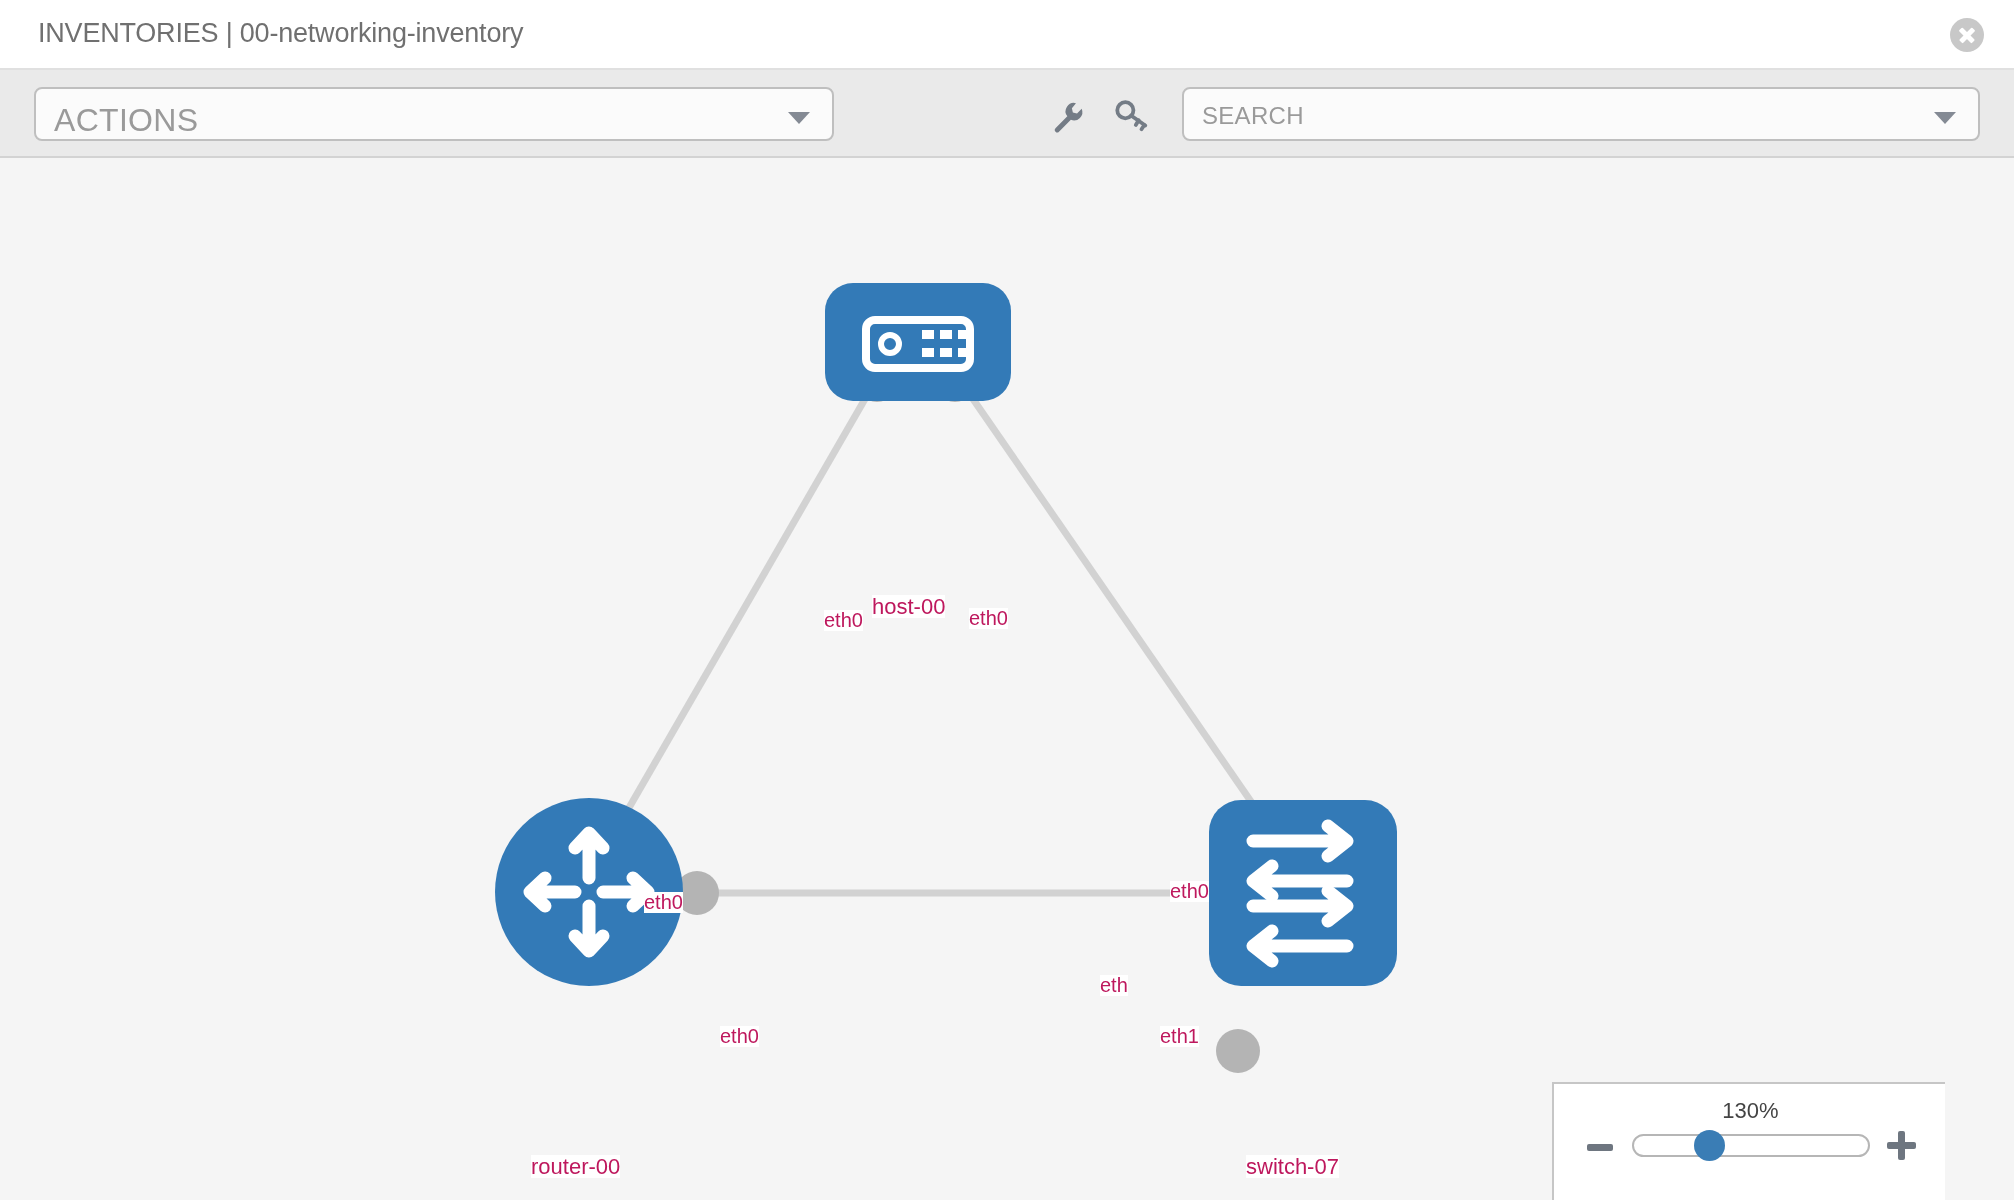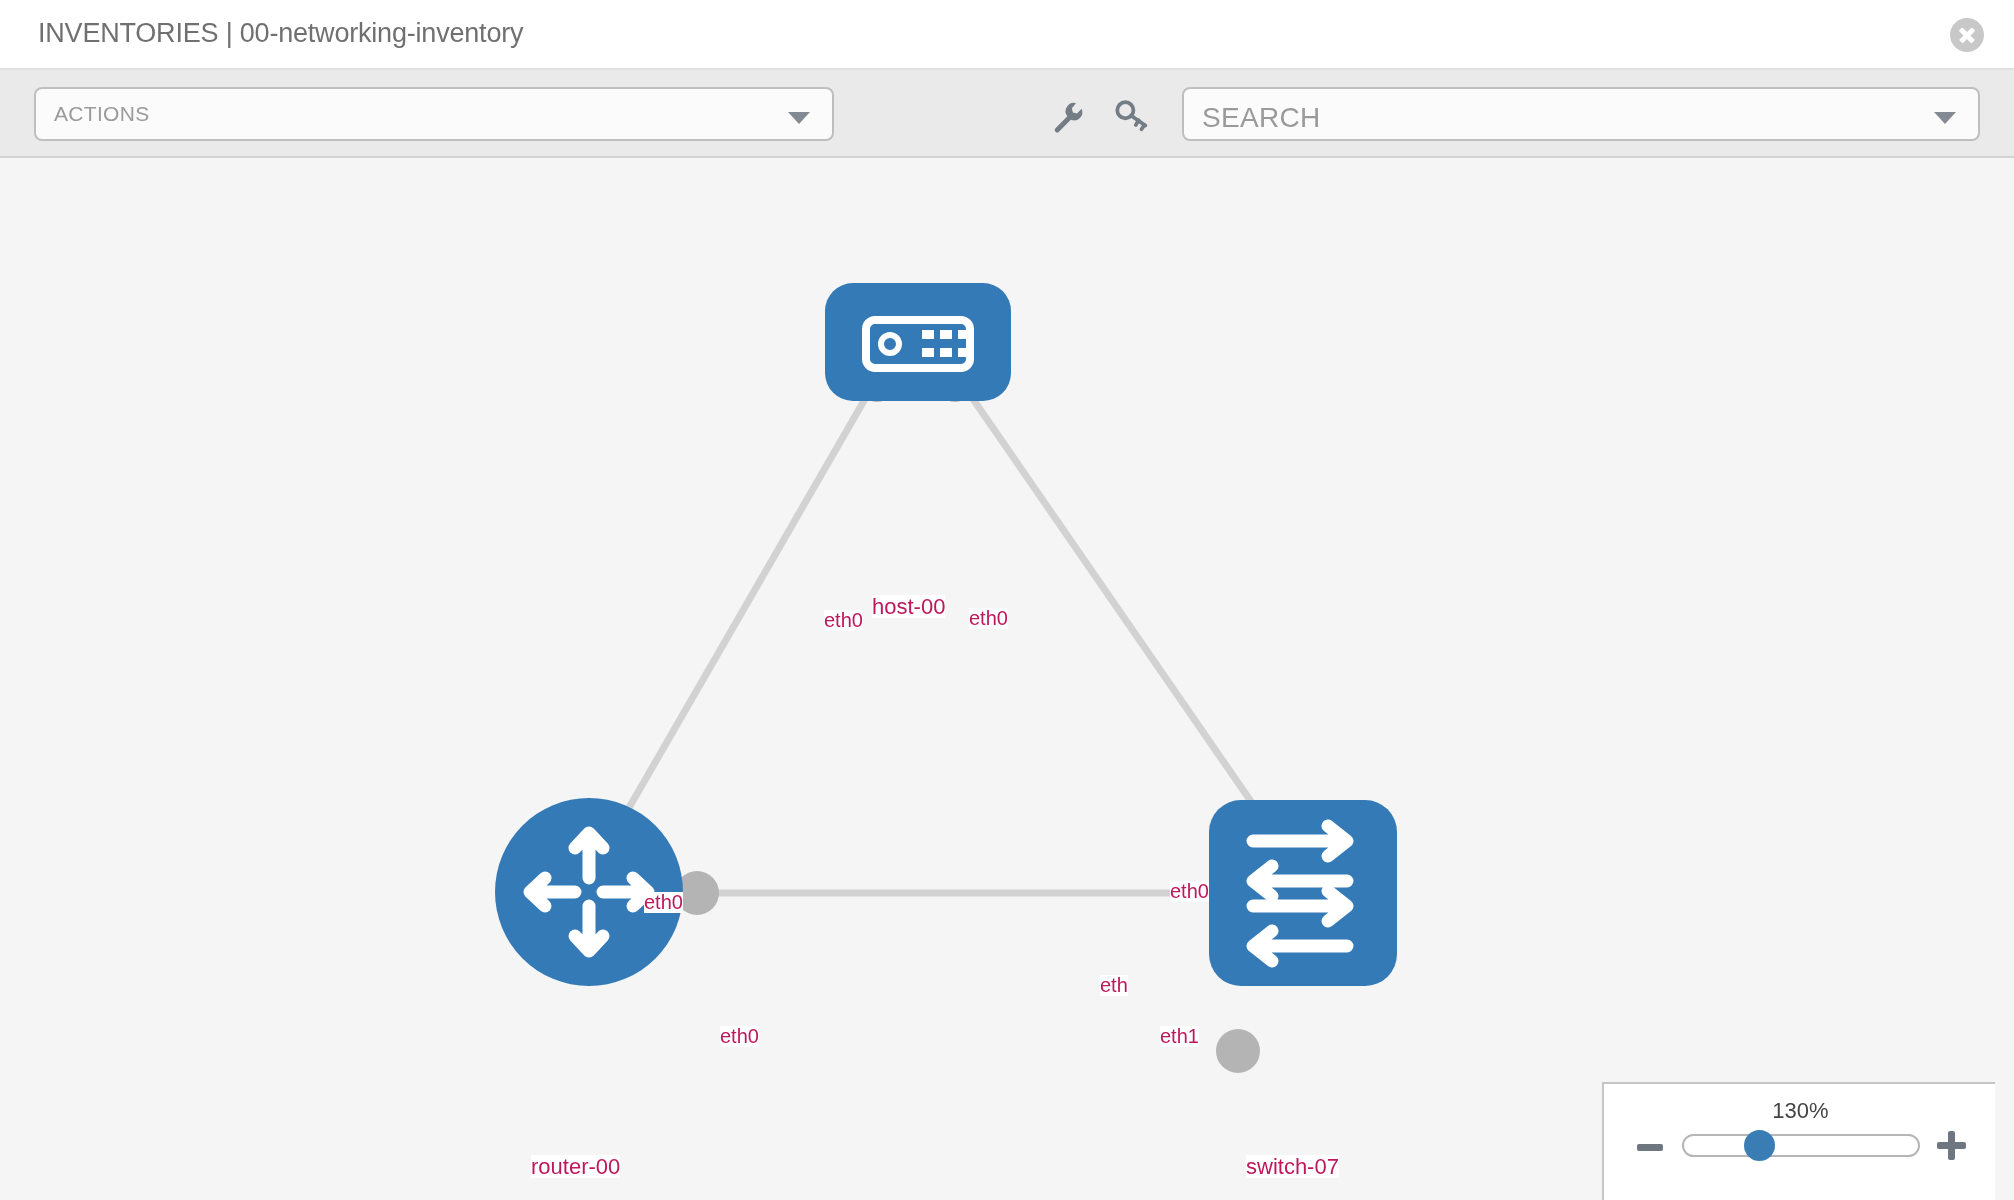--- a/index.html
+++ b/index.html
@@ -51,21 +51,21 @@
   .actions-select {
     position: absolute; left: 34px; top: 17px;
     width: 800px; height: 54px;
     background: #fbfbfb;
     border: 2px solid #bfbfbf;
     border-radius: 8px;
     cursor: pointer;
   }
   .actions-label {
     position: absolute; left: 18px; top: 13px;
-    font-size: 21px; color: #9a9a9a;
+    font-size: 32px; color: #9a9a9a;
     letter-spacing: 0.3px;
   }
   .caret {
     position: absolute; right: 22px; top: 23px;
     width: 0; height: 0;
     border-left: 11px solid transparent;
     border-right: 11px solid transparent;
     border-top: 12px solid #848a94;
   }
   .tool-icon {
@@ -79,21 +79,21 @@
   .search-box {
     position: absolute; left: 1182px; top: 17px;
     width: 798px; height: 54px;
     background: #fbfbfb;
     border: 2px solid #bfbfbf;
     border-radius: 8px;
     cursor: text;
   }
   .search-label {
     position: absolute; left: 18px; top: 13px;
-    font-size: 28px; color: #9a9a9a;
+    font-size: 24px; color: #9a9a9a;
     letter-spacing: 0.3px;
   }
 
   
   .canvas {
     position: absolute; left: 0; top: 158px;
     width: 2014px; height: 1042px;
     background: #f5f5f5;
     overflow: hidden;
   }
@@ -108,21 +108,21 @@
     background: #ffffff;
     color: #be185d;
     white-space: nowrap;
     line-height: 1.05;
   }
   .node-lbl { font-size: 22px; }
   .edge-lbl { font-size: 20px; }
 
   
   .zoom-panel {
-    position: absolute; left: 1602px; top: 1082px;
+    position: absolute; left: 1552px; top: 1082px;
     width: 393px; height: 118px;
     background: #ffffff;
     border: 2px solid #c6c6c6;
     border-right: none; border-bottom: none;
   }
   .zoom-pct {
     position: absolute; left: 0; top: 14px;
     width: 393px; text-align: center;
     font-size: 22px; color: #444444;
   }

